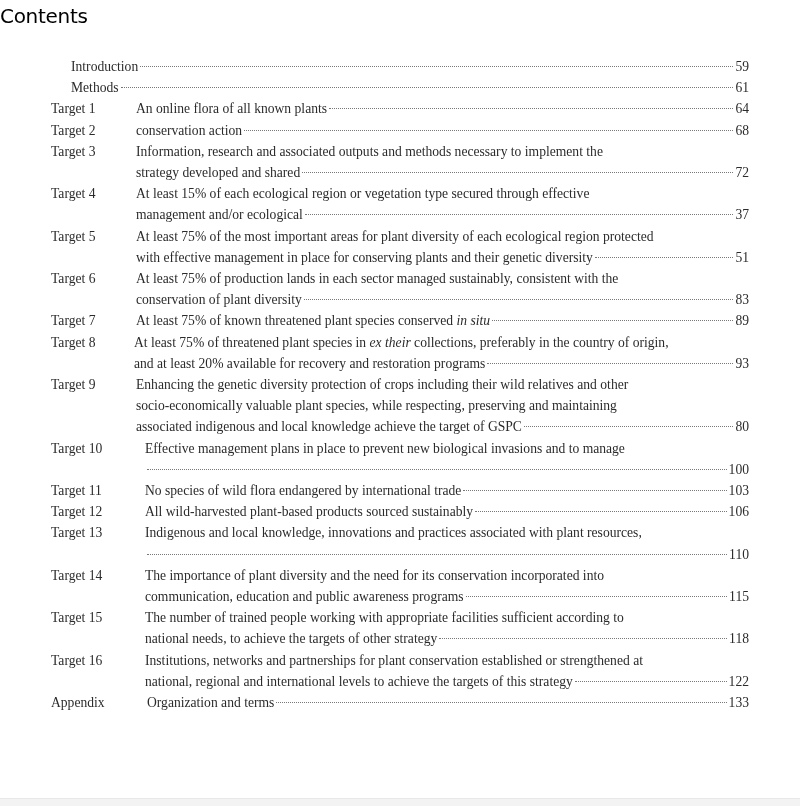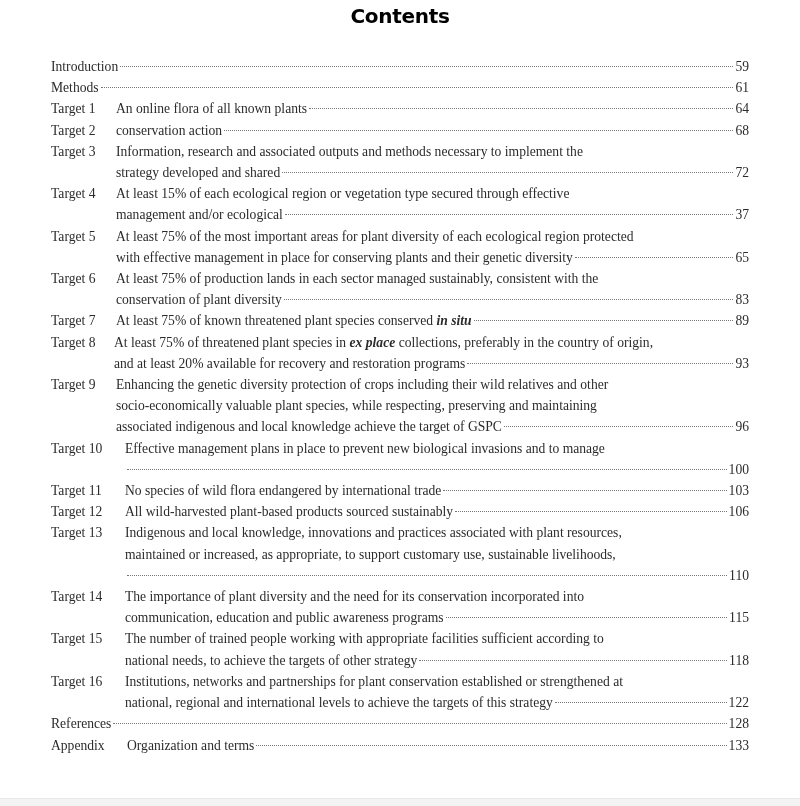--- a/index.html
+++ b/index.html
@@ -13,23 +13,23 @@
       position: relative;
       overflow: hidden;
       font-family: "Liberation Serif", serif;
       color: #2b2b2b;
     }
     .title {
       position: absolute;
       top: 4px;
       left: 0;
       width: 800px;
-      text-align: center;
+      text-align: left;
       font-family: "DejaVu Sans", sans-serif;
-      font-weight: bold;
+      font-weight: normal;
       font-size: 20px;
       color: #000;
       letter-spacing: -0.3px;
     }
     .toc {
       position: absolute;
       top: 56px;
       left: 51px;
       width: 698px;
       font-size: 13.6px;
@@ -42,40 +42,41 @@
     .entry .label {
       flex: 0 0 auto;
       white-space: nowrap;
     }
     .entry.target .label { width: 65px; }
     .entry.target.wide .label { width: 74px; }
     .entry.appendix .label { width: 76px; }
     .entry .body {
       flex: 1 1 auto;
       min-width: 0;
+      margin-left: 20px;
     }
     .line {
       display: flex;
       align-items: baseline;
       white-space: nowrap;
     }
     .line .txt { flex: 0 0 auto; }
     .line .leader {
       flex: 1 1 auto;
       margin: 0 2px;
       border-bottom: 1px dotted #777;
       position: relative;
       top: -4px;
       min-width: 10px;
     }
     .line .page {
       flex: 0 0 auto;
       text-align: center;
     }
-    em { font-style: italic; font-weight: bold; }
+    em { font-style: italic; }
     .bottom-band {
       position: absolute;
       left: 0;
       top: 798px;
       width: 800px;
       height: 8px;
       background: #f3f3f3;
       border-top: 1px solid #e8e8e8;
     }
   </style>
@@ -158,21 +159,21 @@
 
   <div class="entry target">
     <span class="label">Target 5</span>
     <div class="body">
       <div class="line">
           <span class="txt">At least 75% of the most important areas for plant diversity of each ecological region protected</span>
         </div>
       <div class="line">
         <span class="txt">with effective management in place for conserving plants and their genetic diversity</span>
         <span class="leader"></span>
-        <span class="page">65</span>
+        <span class="page">51</span>
       </div>
     </div>
   </div>
 
   <div class="entry target">
     <span class="label">Target 6</span>
     <div class="body">
       <div class="line">
           <span class="txt">At least 75% of production lands in each sector managed sustainably, consistent with the</span>
         </div>
@@ -192,21 +193,21 @@
         <span class="leader"></span>
         <span class="page">89</span>
       </div>
     </div>
   </div>
 
   <div class="entry target">
     <span class="label">Target 8</span>
     <div class="body">
       <div class="line" style="margin-left:-2px;">
-        <span class="txt"><span>At least 75% of threatened plant species in </span><em>ex place</em><span> collections, preferably in the country of origin,</span></span>
+        <span class="txt"><span>At least 75% of threatened plant species in </span><em>ex their</em><span> collections, preferably in the country of origin,</span></span>
       </div>
       <div class="line" style="margin-left:-2px;">
         <span class="txt">and at least 20% available for recovery and restoration programs</span>
         <span class="leader"></span>
         <span class="page">93</span>
       </div>
     </div>
   </div>
 
   <div class="entry target">
@@ -214,21 +215,21 @@
     <div class="body">
       <div class="line">
           <span class="txt">Enhancing the genetic diversity protection of crops including their wild relatives and other</span>
         </div>
       <div class="line">
           <span class="txt">socio-economically valuable plant species, while respecting, preserving and maintaining</span>
         </div>
       <div class="line">
         <span class="txt">associated indigenous and local knowledge achieve the target of GSPC</span>
         <span class="leader"></span>
-        <span class="page">96</span>
+        <span class="page">80</span>
       </div>
     </div>
   </div>
 
   <div class="entry target wide">
     <span class="label">Target 10</span>
     <div class="body">
       <div class="line">
           <span class="txt">Effective management plans in place to prevent new biological invasions and to manage</span>
         </div>
@@ -261,23 +262,20 @@
     </div>
   </div>
 
   <div class="entry target wide">
     <span class="label">Target 13</span>
     <div class="body">
       <div class="line">
           <span class="txt">Indigenous and local knowledge, innovations and practices associated with plant resources,</span>
         </div>
       <div class="line">
-          <span class="txt">maintained or increased, as appropriate, to support customary use, sustainable livelihoods,</span>
-        </div>
-      <div class="line">
         <span class="leader"></span>
         <span class="page">110</span>
       </div>
     </div>
   </div>
 
   <div class="entry target wide">
     <span class="label">Target 14</span>
     <div class="body">
       <div class="line">
@@ -313,29 +311,20 @@
         </div>
       <div class="line">
         <span class="txt">national, regional and international levels to achieve the targets of this strategy</span>
         <span class="leader"></span>
         <span class="page">122</span>
       </div>
     </div>
   </div>
 
 
-  <div class="entry">
-    <div class="body">
-      <div class="line">
-        <span class="txt">References</span>
-        <span class="leader"></span>
-        <span class="page">128</span>
-      </div>
-    </div>
-  </div>
 
   <div class="entry appendix">
     <span class="label">Appendix</span>
     <div class="body">
       <div class="line">
         <span class="txt">Organization and terms </span>
         <span class="leader"></span>
         <span class="page">133</span>
       </div>
     </div>

